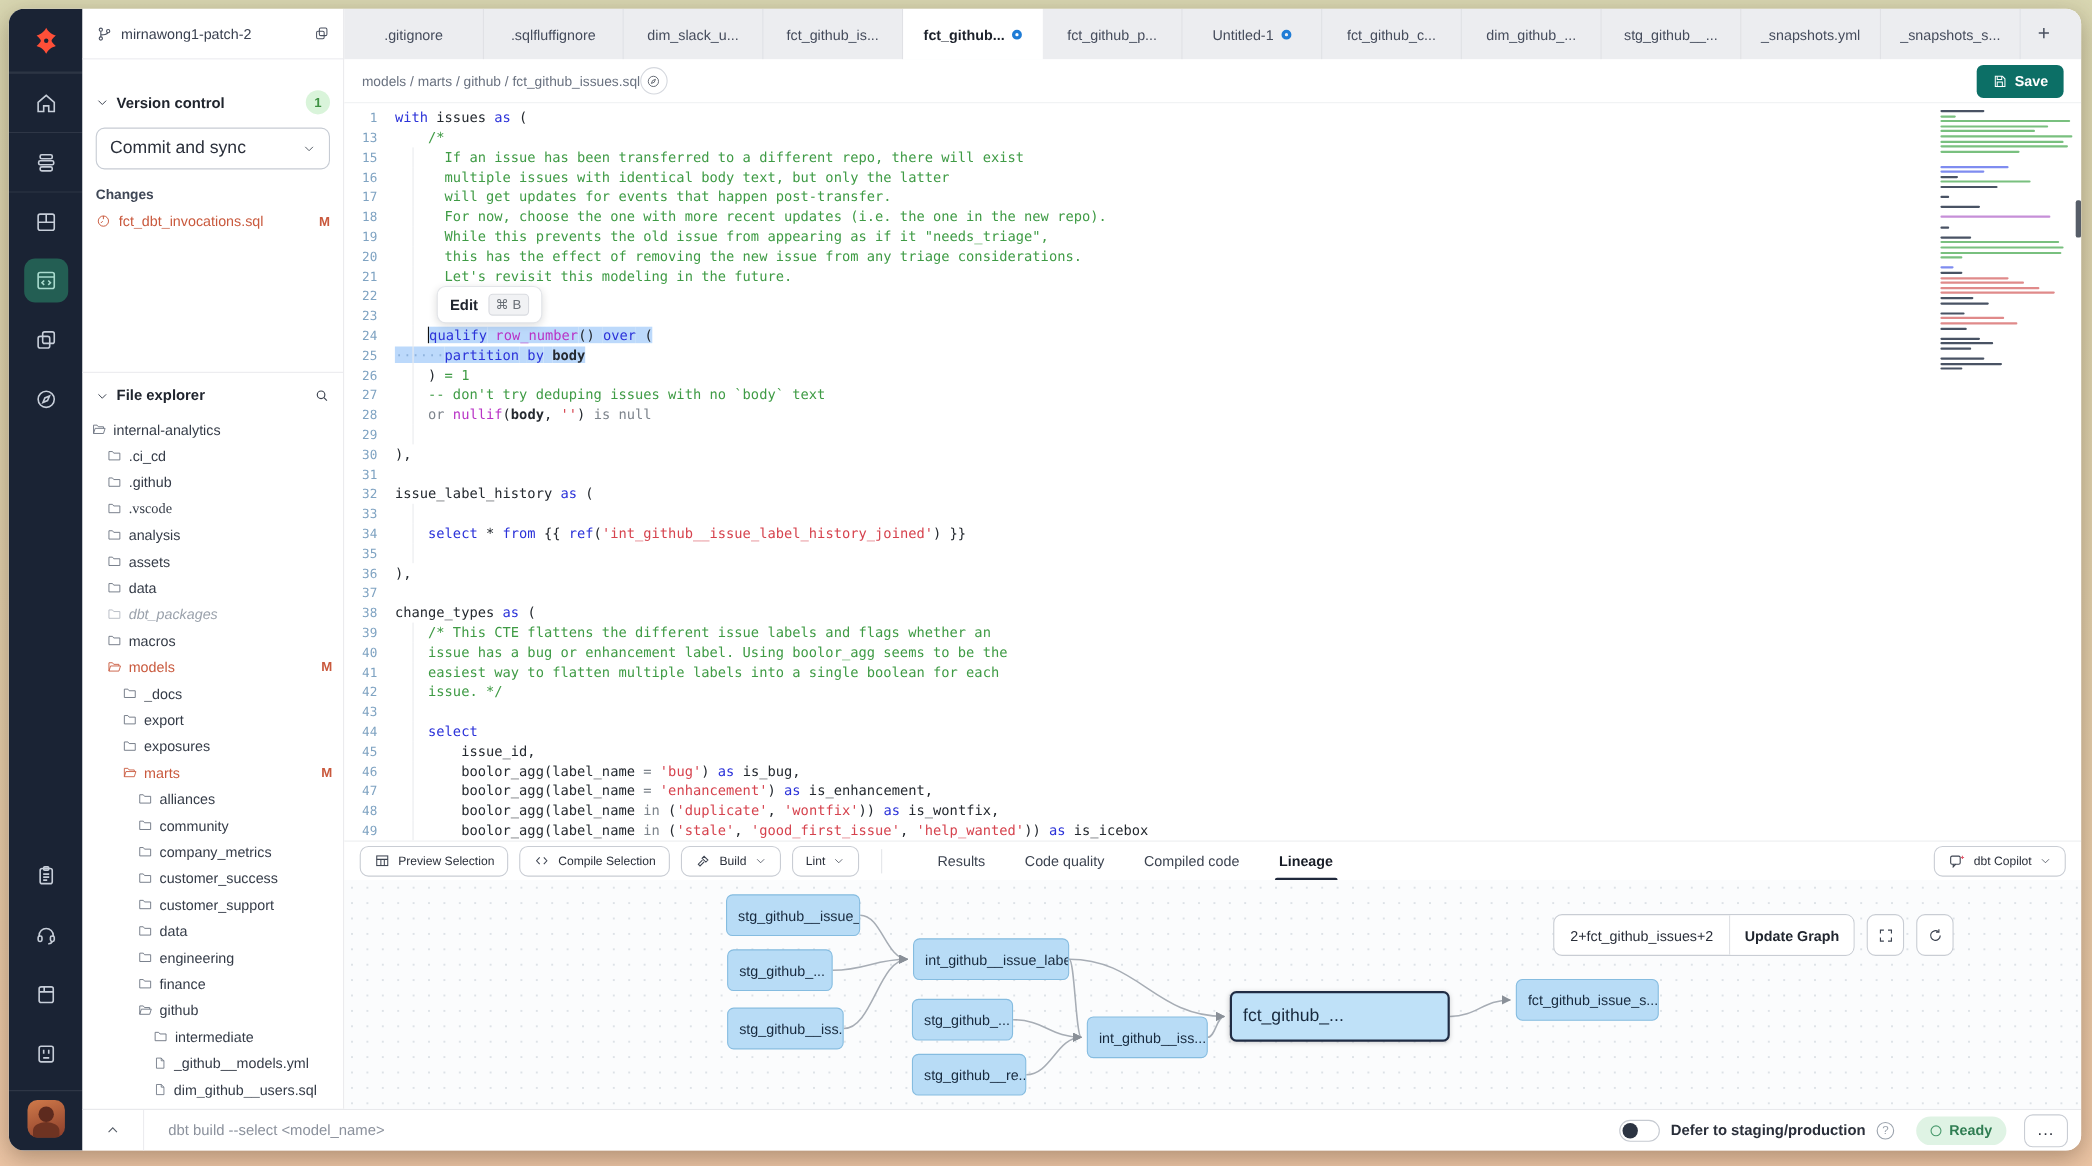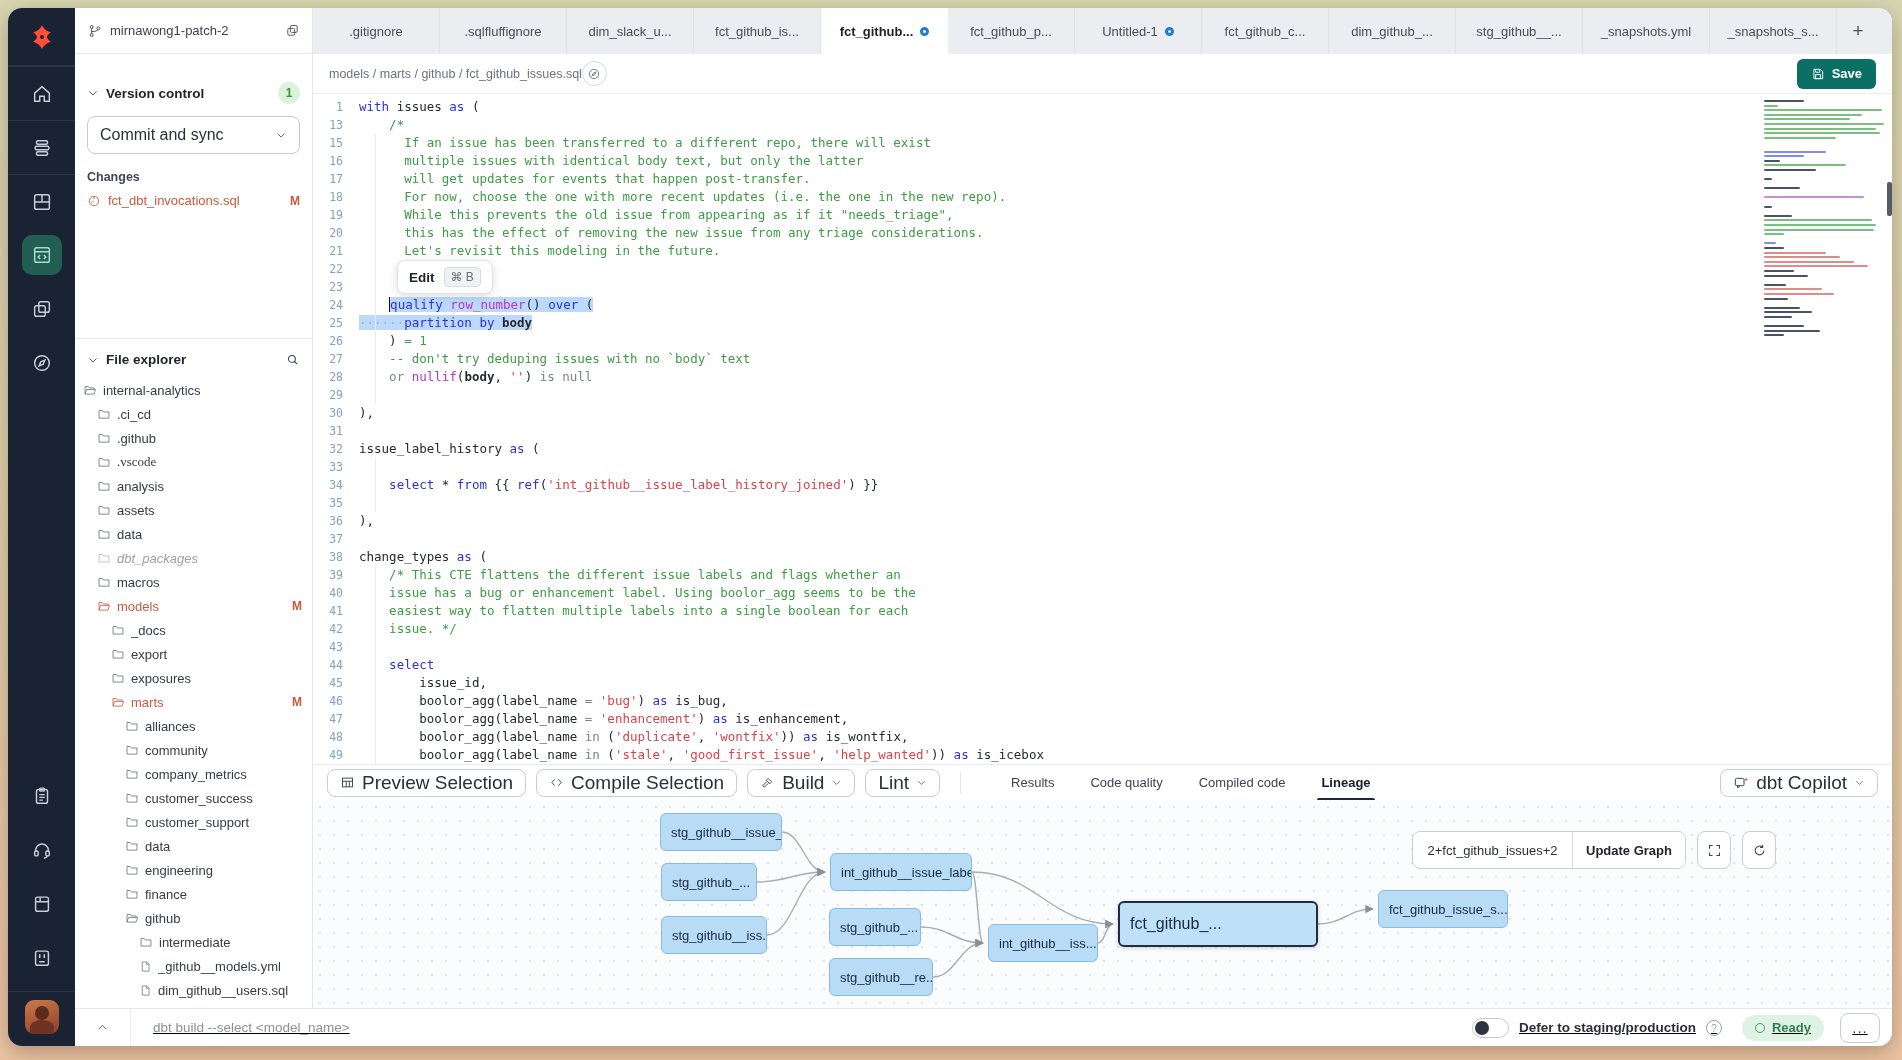--- a/index.html
+++ b/index.html
@@ -104,21 +104,21 @@
          font-size:12px; color:#6a7077; }
   .minimap { position:absolute; right:8px; top:6px; width:120px; z-index:4; }
   .mm-row { height:2px; margin-bottom:2.6px; border-radius:1px; }
   .mm-d{background:#49536400} .mm-row.mm-d{background:#495364}
   .mm-g{background:#79c07f} .mm-b{background:#7f8cf0} .mm-r{background:#e08a8a} .mm-m{background:#c68fd8}
   .vthumb { position:absolute; right:0; top:88px; width:5px; height:34px; background:#565d68; border-radius:2px; z-index:6; }
 
   
   .toolbar { height:36px; border-top:1px solid #e8eaec; display:flex; align-items:center; padding:0 14px; gap:10px; background:#fff; flex-shrink:0; }
   .tb-btn { height:28px; border:1px solid #c9cdd4; background:#fff; border-radius:8px; padding:0 12px;
-            font-size:19px; color:#2a2f3a; display:flex; align-items:center; gap:7px; cursor:pointer;
+            font-size:11px; color:#2a2f3a; display:flex; align-items:center; gap:7px; cursor:pointer;
             font-family:"Liberation Sans",sans-serif; white-space:nowrap; }
   .tb-btn svg { stroke:#3c4350; fill:none; stroke-width:1.5; }
   .tb-div { width:1px; height:22px; background:#e4e6e9; margin:0 10px; }
   .tb-tabs { display:flex; gap:36px; height:100%; align-items:flex-end; }
   .tb-tab { font-size:13px; color:#3c4350; height:100%; display:flex; align-items:center; cursor:pointer; position:relative; white-space:nowrap; }
   .tb-tab.active { color:#171c26; font-weight:bold; }
   .tb-tab.active:after { content:''; position:absolute; left:-4px; right:-4px; bottom:0; height:3px; background:#20293c; border-radius:2px 2px 0 0; }
 
   
   .lineage { height:208px; position:relative; flex-shrink:0; background:#fbfcfd;
@@ -130,21 +130,21 @@
   #edges { position:absolute; left:0; top:0; }
   .lin-controls { position:absolute; top:31px; right:116px; display:flex; gap:11px; align-items:center; }
   .lin-group { display:flex; height:38px; border:1px solid #c9cdd4; border-radius:8px; background:#fff; overflow:hidden; }
   .lin-input { width:160px; display:flex; align-items:center; justify-content:center; font-size:13px; color:#2a2f3a; border-right:1px solid #d8dadf; }
   .lin-update { padding:0 13px; display:flex; align-items:center; font-size:13px; font-weight:bold; color:#20252e; cursor:pointer; background:#fff; border:none; font-family:"Liberation Sans",sans-serif; }
   .icon-btn { width:34px; height:38px; border:1px solid #c9cdd4; border-radius:8px; background:#fff;
               display:flex; align-items:center; justify-content:center; cursor:pointer; }
   .icon-btn svg { stroke:#3c4350; fill:none; stroke-width:1.7; }
 
   
-  .statusbar { height:38px; border-top:1px solid #e6e7ea; background:#fff; display:flex; align-items:center; flex-shrink:0;text-decoration:underline; }
+  .statusbar { height:38px; border-top:1px solid #e6e7ea; background:#fff; display:flex; align-items:center; flex-shrink:0; }
   .sb-collapse { width:56px; height:100%; border-right:1px solid #ececef; display:flex; align-items:center; justify-content:center; cursor:pointer; }
   .sb-collapse svg { stroke:#555c66; fill:none; stroke-width:1.8; }
   .sb-cmd { margin-left:22px; font-size:13.5px; color:#8b919c; flex:1; cursor:text; white-space:nowrap; overflow:hidden; }
   .sb-right { display:flex; align-items:center; gap:10px; padding-right:12px; }
   .toggle { width:37px; height:20px; border:1px solid #c6cad1; border-radius:11px; background:#fff; position:relative; cursor:pointer; flex-shrink:0; }
   .toggle .knob { position:absolute; left:2px; top:2px; width:14px; height:14px; border-radius:50%; background:#2c3442; }
   .defer-label { font-size:13.5px; font-weight:bold; color:#2a2f3a; white-space:nowrap; }
   .qmark { width:16px; height:16px; border:1.3px solid #9aa2ac; border-radius:50%; color:#9aa2ac;
            font-size:10.5px; display:flex; align-items:center; justify-content:center; margin-right:10px; }
   .ready { height:26px; background:#dff3e4; border-radius:13px; color:#2f7d52; font-size:13px; font-weight:bold;

